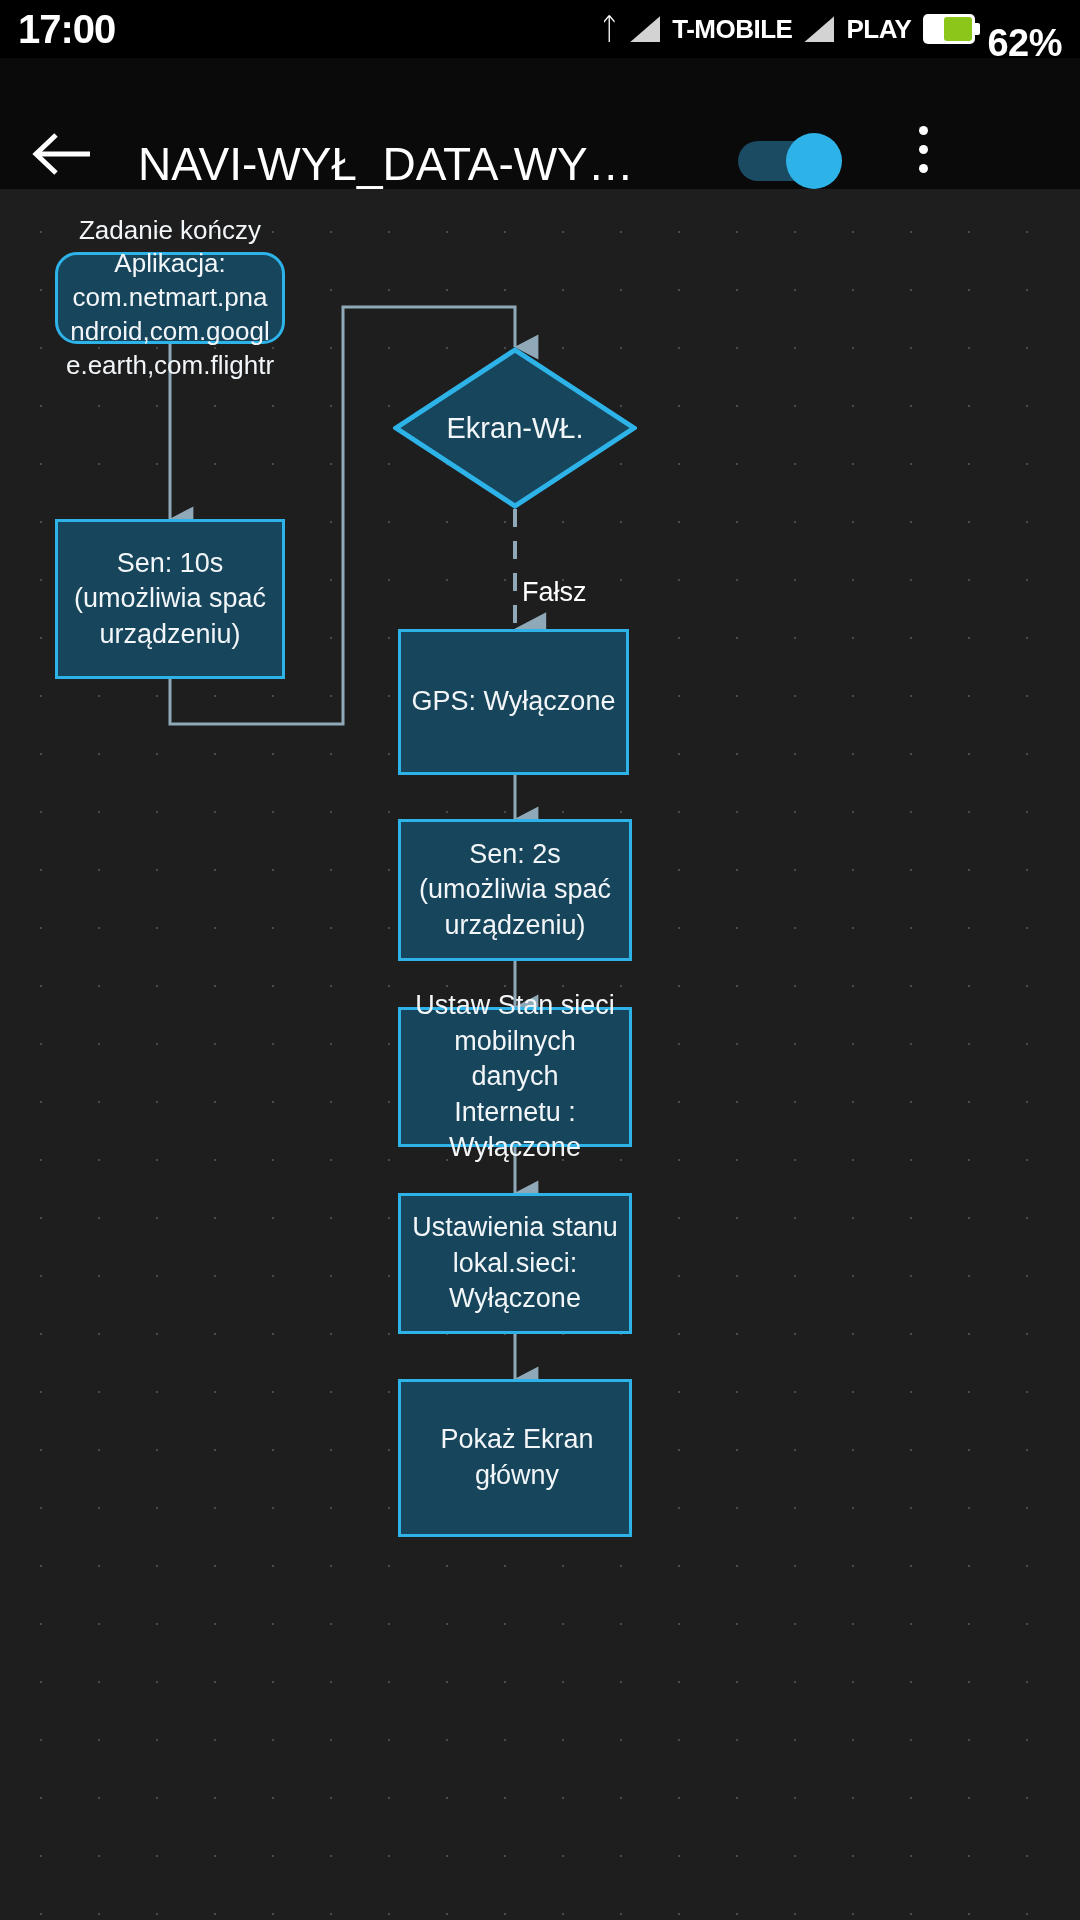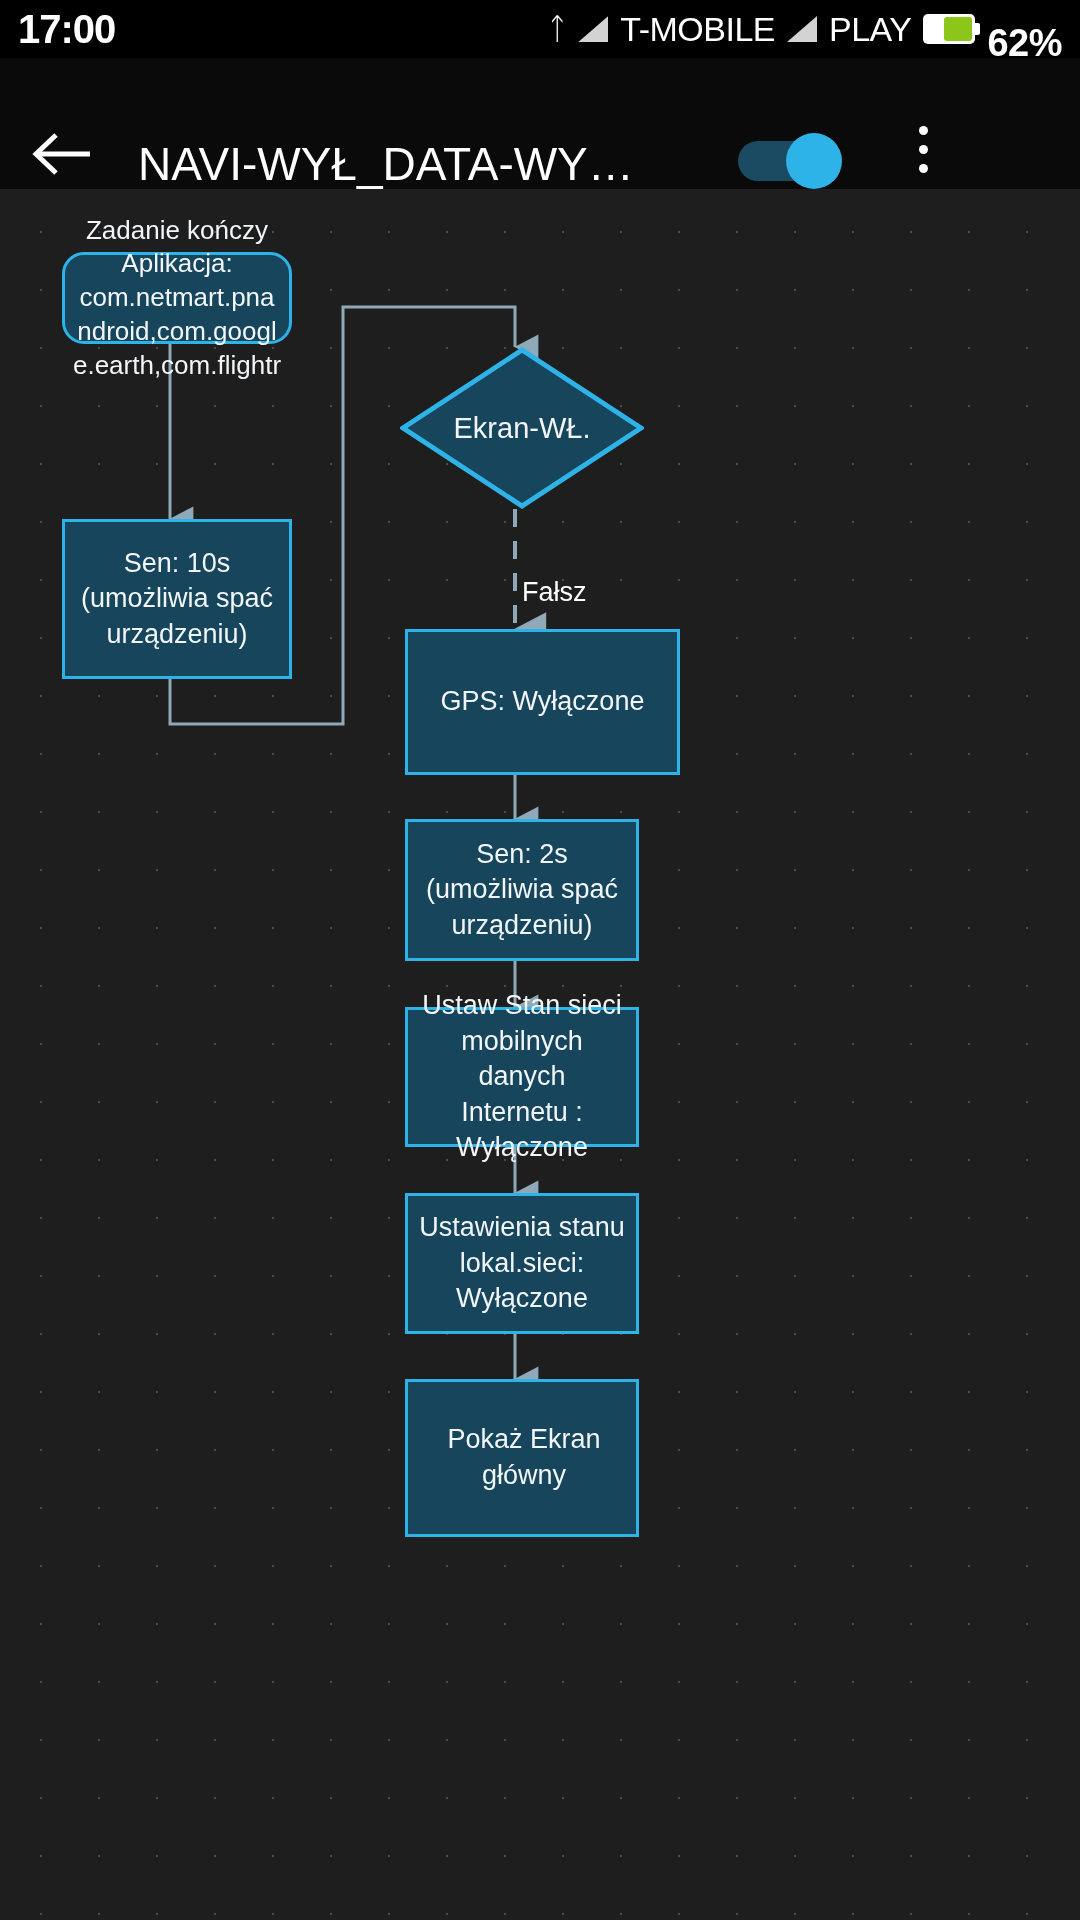--- a/index.html
+++ b/index.html
@@ -22,21 +22,21 @@
     font-family:"Liberation Sans", sans-serif;
   }
   #status-bar .right{
     margin-left:auto; display:flex; align-items:center; gap:12px;
   }
   .bt-icon{ font-size:30px; color:#fff; line-height:1; }
   .sig-tri{
     width:30px; height:26px; background:#d3d3d3;
     clip-path:polygon(100% 0,100% 100%,0 100%);
   }
-  .carrier{ font-size:34px; font-weight:normal; letter-spacing:-0.5px; }
+  .carrier{ font-size:26px; font-weight:bold; letter-spacing:-0.5px; }
   .batt{
     position:relative; width:52px; height:30px;
     border-radius:5px; background:#fff;
     display:flex; align-items:center; justify-content:flex-end;
     padding:3px;
   }
   .batt:after{
     content:""; position:absolute; right:-5px; top:9px;
     width:5px; height:12px; background:#fff; border-radius:0 2px 2px 0;
   }
@@ -91,21 +91,20 @@
   .node{
     position:absolute;
     background:#17455c;
     border:3px solid #2eb3e8;
     color:#f2f6f8;
     display:flex; align-items:center; justify-content:center;
     text-align:center;
     font-size:27px; line-height:1.32;
     padding:6px 8px;
     white-space:pre-line;
-    margin-left:7px;
   }
   .node.rounded{ border-radius:22px; font-size:26px; line-height:1.3; }
   .node.diamond{
     background:transparent; border:none; padding:0;
   }
   .diamond-shape{
     position:absolute; left:0; top:0; width:100%; height:100%;
   }
   .diamond-label{
     position:relative; z-index:2; font-size:29px; color:#f2f6f8;
@@ -186,21 +185,21 @@
     <svg class="diamond-shape" viewBox="0 0 244 162" preserveAspectRatio="none">
       <polygon points="122,3 241,81 122,159 3,81" fill="#17455c" stroke="#2eb3e8" stroke-width="5"></polygon>
     </svg>
     <span class="diamond-label">Ekran-WŁ.</span>
   </div>
 
   <div class="node" style="left:55px; top:330px; width:230px; height:160px;">Sen: 10s
 (umożliwia spać
 urządzeniu)</div>
 
-  <div class="node" style="left:398px; top:440px; width:275px; height:146px;">GPS: Wyłączone</div>
+  <div class="node" style="left:398px; top:440px; width:231px; height:146px;">GPS: Wyłączone</div>
 
   <div class="node" style="left:398px; top:630px; width:234px; height:142px;">Sen: 2s
 (umożliwia spać
 urządzeniu)</div>
 
   <div class="node" style="left:398px; top:818px; width:234px; height:140px;">Ustaw Stan sieci
 mobilnych danych
 Internetu :
 Wyłączone</div>
 

